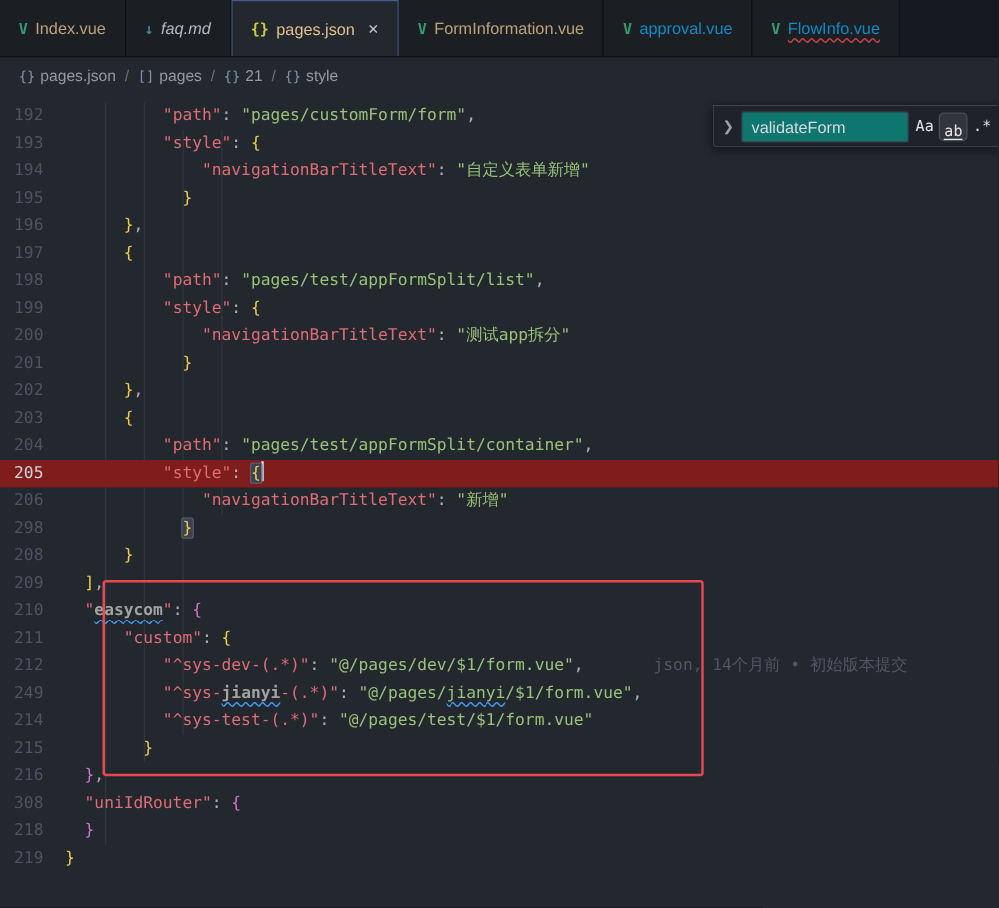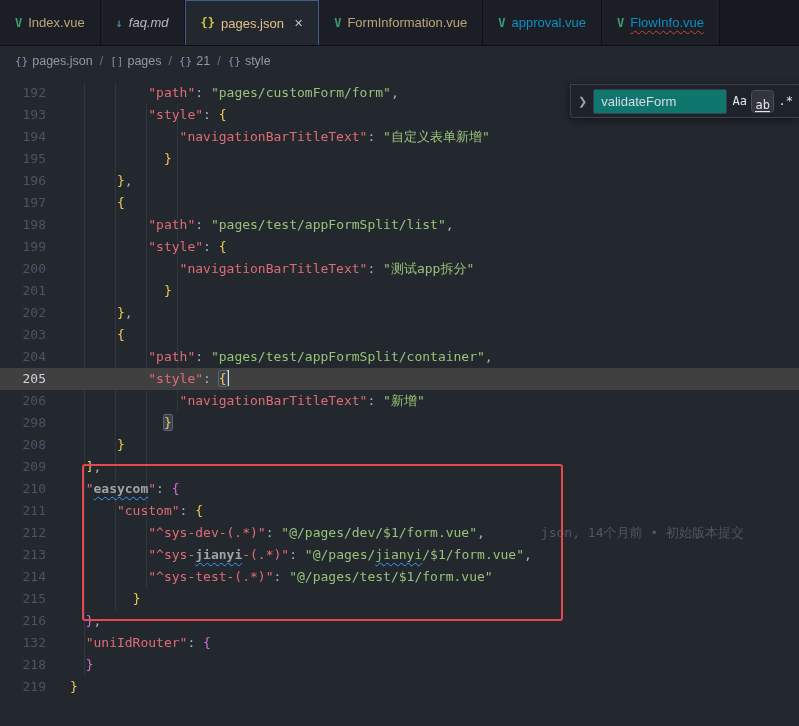--- a/index.html
+++ b/index.html
@@ -26,22 +26,22 @@
   
   .breadcrumbs{display:flex;align-items:center;height:30px;padding-left:15px;font-size:12.5px;color:#9299a7;background:#23272e;}
   .bitem{display:flex;align-items:center;cursor:pointer;}
   .bicon{color:#7e94b0;font:11px "DejaVu Sans Mono",monospace;margin-right:4px;}
   .bsep{color:#6a7280;margin:0 7px;}
 
   
   .editor{position:relative;height:650px;background:#23272e;overflow:hidden;}
   .coderows{position:relative;z-index:1;padding-top:6px;font:13px/22px "DejaVu Sans Mono",monospace;}
   .row{display:flex;height:22px;white-space:pre;}
-  .row.cur{background:#404040;}
-  .ln{flex:0 0 46px;text-align:right;margin-right:24px;color:#4c5464;user-select:none;}
+  .row.cur{background:#7f1d1d;}
+  .ln{flex:0 0 46px;text-align:center;margin-right:6px;color:#4c5464;user-select:none;}
   .row.cur .ln{color:#cdd3dd;}
   .tx{white-space:pre;}
   .tk-w{color:#abb2bf;}
   .tk-k{color:#e06c75;}
   .tk-kw{color:#a3a3a3;text-decoration:underline wavy #3f9bf5;text-decoration-thickness:1px;text-underline-offset:3px;font-weight:bold;}
   .tk-p{color:#abb2bf;}
   .tk-s{color:#98c379;}
   .tk-sw{color:#98c379;text-decoration:underline wavy #3f9bf5;text-decoration-thickness:1px;text-underline-offset:3px;}
   .tk-g{color:#f0cd4f;}
   .tk-m{color:#d670d6;}
@@ -140,25 +140,25 @@
         <div class="row"><span class="ln">203</span><span class="tx"><span class="tk-w">      </span><span class="tk-g">{</span></span></div>
         <div class="row"><span class="ln">204</span><span class="tx"><span class="tk-w">          </span><span class="tk-k">"path"</span><span class="tk-p">: </span><span class="tk-s">"pages/test/appFormSplit/container"</span><span class="tk-p">,</span></span></div>
         <div class="row cur"><span class="ln">205</span><span class="tx"><span class="tk-w">          </span><span class="tk-k">"style"</span><span class="tk-p">: </span><span class="tk-gx">{</span><span class="caret"></span></span></div>
         <div class="row"><span class="ln">206</span><span class="tx"><span class="tk-w">              </span><span class="tk-k">"navigationBarTitleText"</span><span class="tk-p">: </span><span class="tk-s">"新增"</span></span></div>
         <div class="row"><span class="ln">298</span><span class="tx"><span class="tk-w">            </span><span class="tk-gx">}</span></span></div>
         <div class="row"><span class="ln">208</span><span class="tx"><span class="tk-w">      </span><span class="tk-g">}</span></span></div>
         <div class="row"><span class="ln">209</span><span class="tx"><span class="tk-w">  </span><span class="tk-g">]</span><span class="tk-p">,</span></span></div>
         <div class="row"><span class="ln">210</span><span class="tx"><span class="tk-w">  </span><span class="tk-k">"</span><span class="tk-kw">easycom</span><span class="tk-k">"</span><span class="tk-p">: </span><span class="tk-m">{</span></span></div>
         <div class="row"><span class="ln">211</span><span class="tx"><span class="tk-w">      </span><span class="tk-k">"custom"</span><span class="tk-p">: </span><span class="tk-g">{</span></span></div>
         <div class="row"><span class="ln">212</span><span class="tx"><span class="tk-w">          </span><span class="tk-k">"^sys-dev-(.*)"</span><span class="tk-p">: </span><span class="tk-s">"@/pages/dev/$1/form.vue"</span><span class="tk-p">,</span><span class="blame">json, 14个月前 • 初始版本提交</span></span></div>
-        <div class="row"><span class="ln">213</span><span class="tx"><span class="tk-w">          </span><span class="tk-k">"^sys-</span><span class="tk-kw">jianyi</span><span class="tk-k">-(.*)"</span><span class="tk-p">: </span><span class="tk-s">"@/pages/</span><span class="tk-sw">jianyi</span><span class="tk-s">/$1/form.vue"</span><span class="tk-p">,</span></span></div>
+        <div class="row"><span class="ln">249</span><span class="tx"><span class="tk-w">          </span><span class="tk-k">"^sys-</span><span class="tk-kw">jianyi</span><span class="tk-k">-(.*)"</span><span class="tk-p">: </span><span class="tk-s">"@/pages/</span><span class="tk-sw">jianyi</span><span class="tk-s">/$1/form.vue"</span><span class="tk-p">,</span></span></div>
         <div class="row"><span class="ln">214</span><span class="tx"><span class="tk-w">          </span><span class="tk-k">"^sys-test-(.*)"</span><span class="tk-p">: </span><span class="tk-s">"@/pages/test/$1/form.vue"</span></span></div>
         <div class="row"><span class="ln">215</span><span class="tx"><span class="tk-w">        </span><span class="tk-g">}</span></span></div>
         <div class="row"><span class="ln">216</span><span class="tx"><span class="tk-w">  </span><span class="tk-m">}</span><span class="tk-p">,</span></span></div>
-        <div class="row"><span class="ln">132</span><span class="tx"><span class="tk-w">  </span><span class="tk-k">"uniIdRouter"</span><span class="tk-p">: </span><span class="tk-m">{</span></span></div>
+        <div class="row"><span class="ln">308</span><span class="tx"><span class="tk-w">  </span><span class="tk-k">"uniIdRouter"</span><span class="tk-p">: </span><span class="tk-m">{</span></span></div>
         <div class="row"><span class="ln">218</span><span class="tx"><span class="tk-w">  </span><span class="tk-m">}</span></span></div>
         <div class="row"><span class="ln">219</span><span class="tx"><span class="tk-g">}</span></span></div>
       </div>
 
     <div class="annot"></div>
 
     <div class="find">
       <span class="find-toggle">❯</span>
       <input class="find-input" value="validateForm" style="">
       <div class="find-btn">Aa</div>

